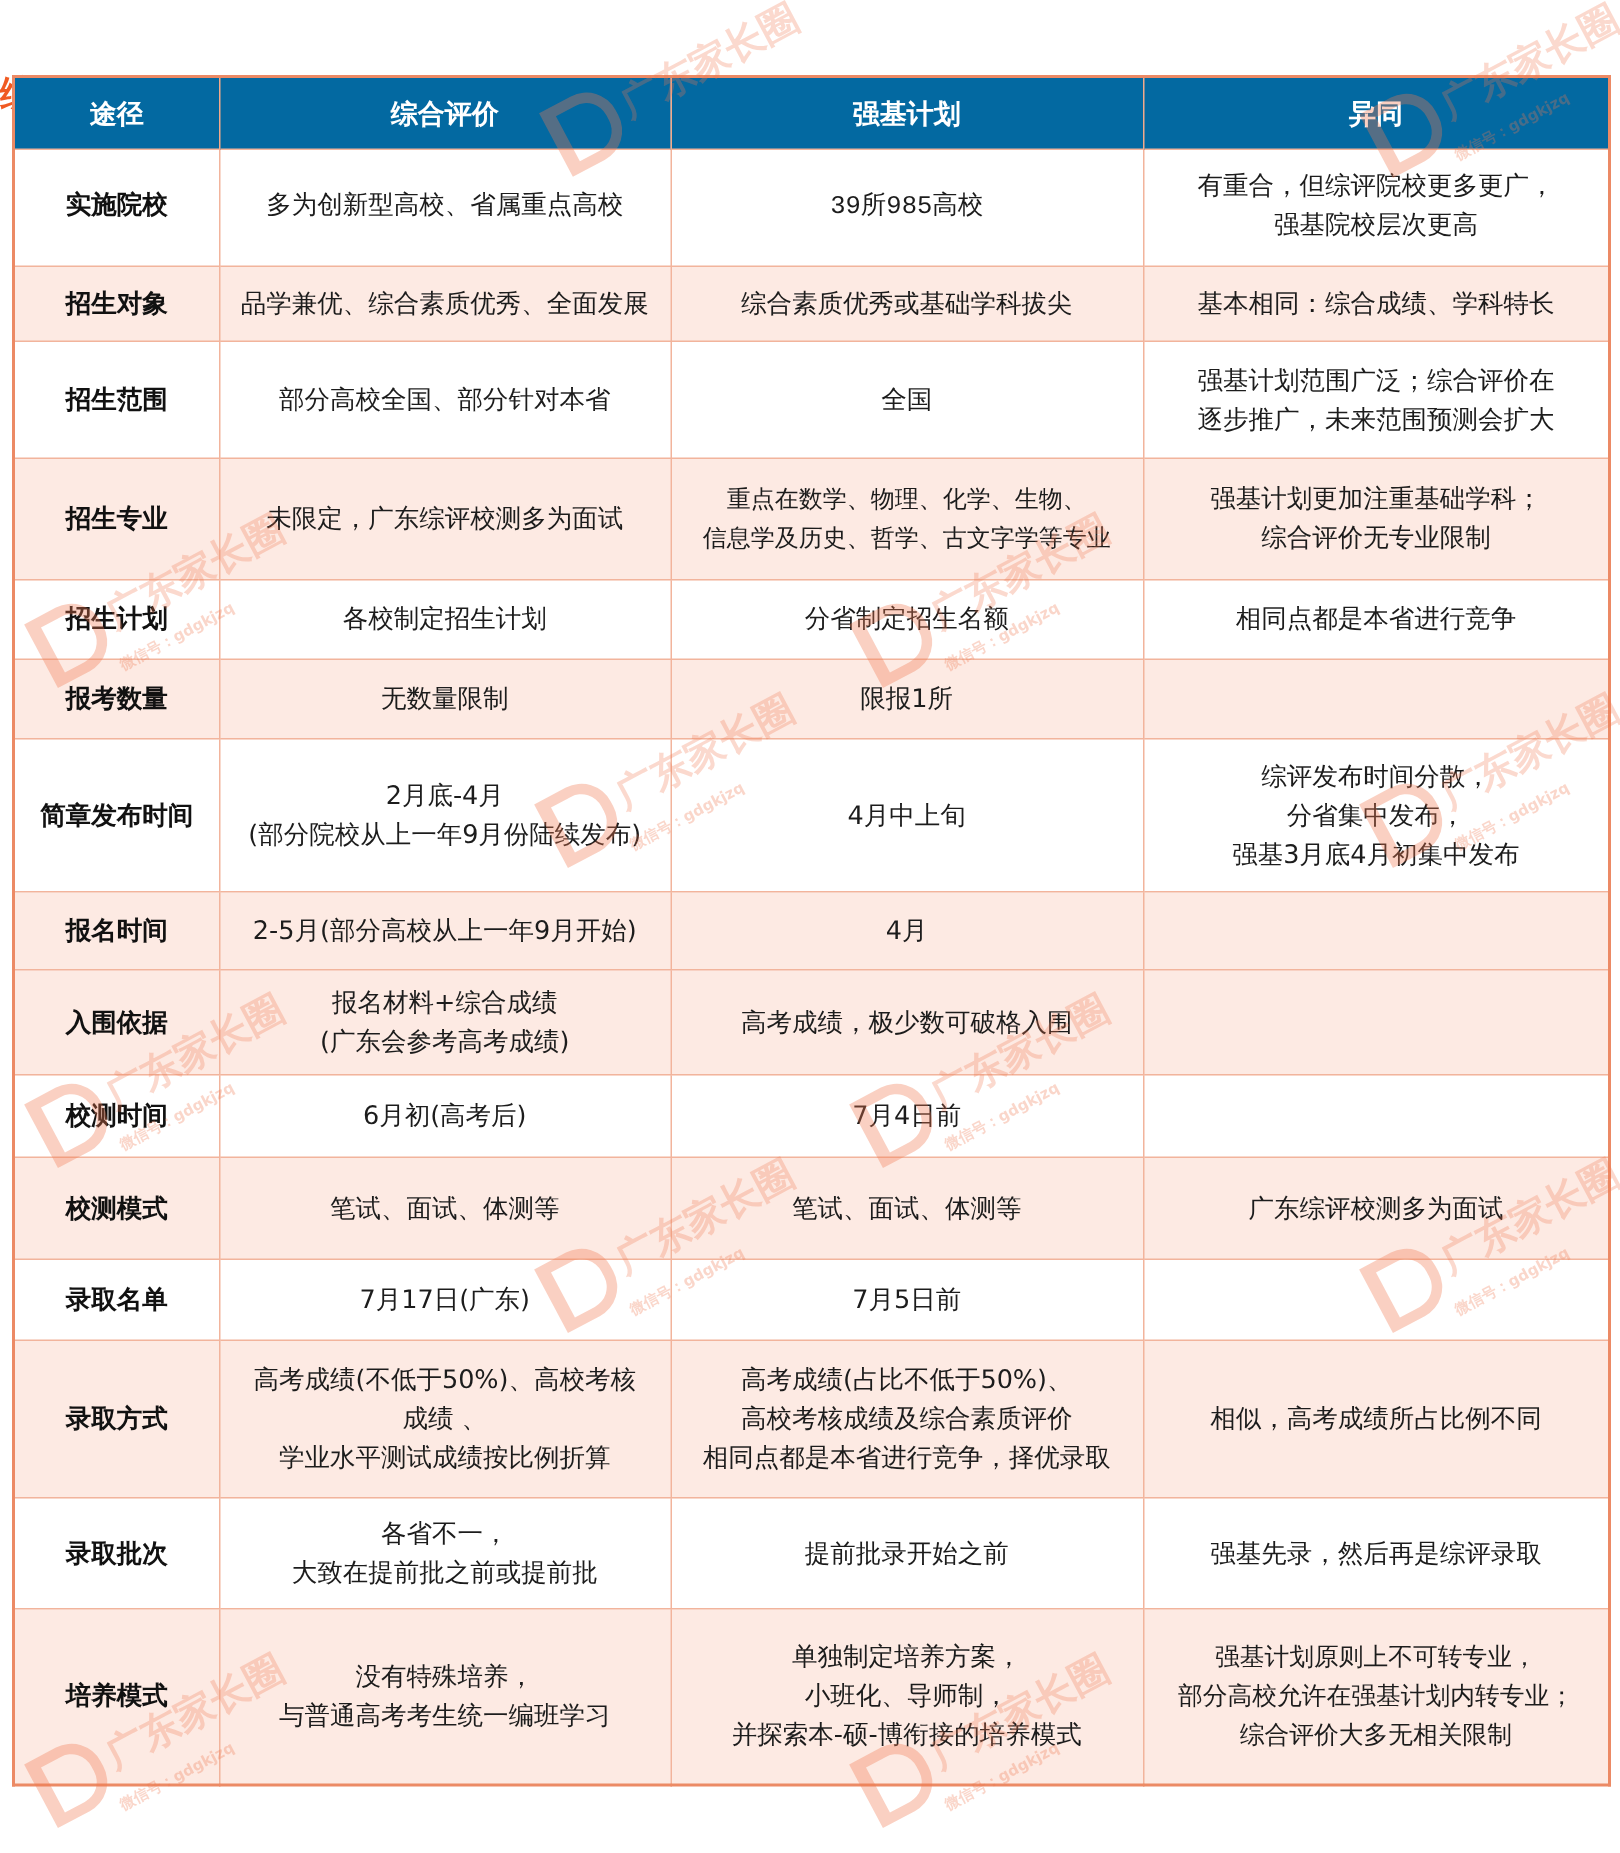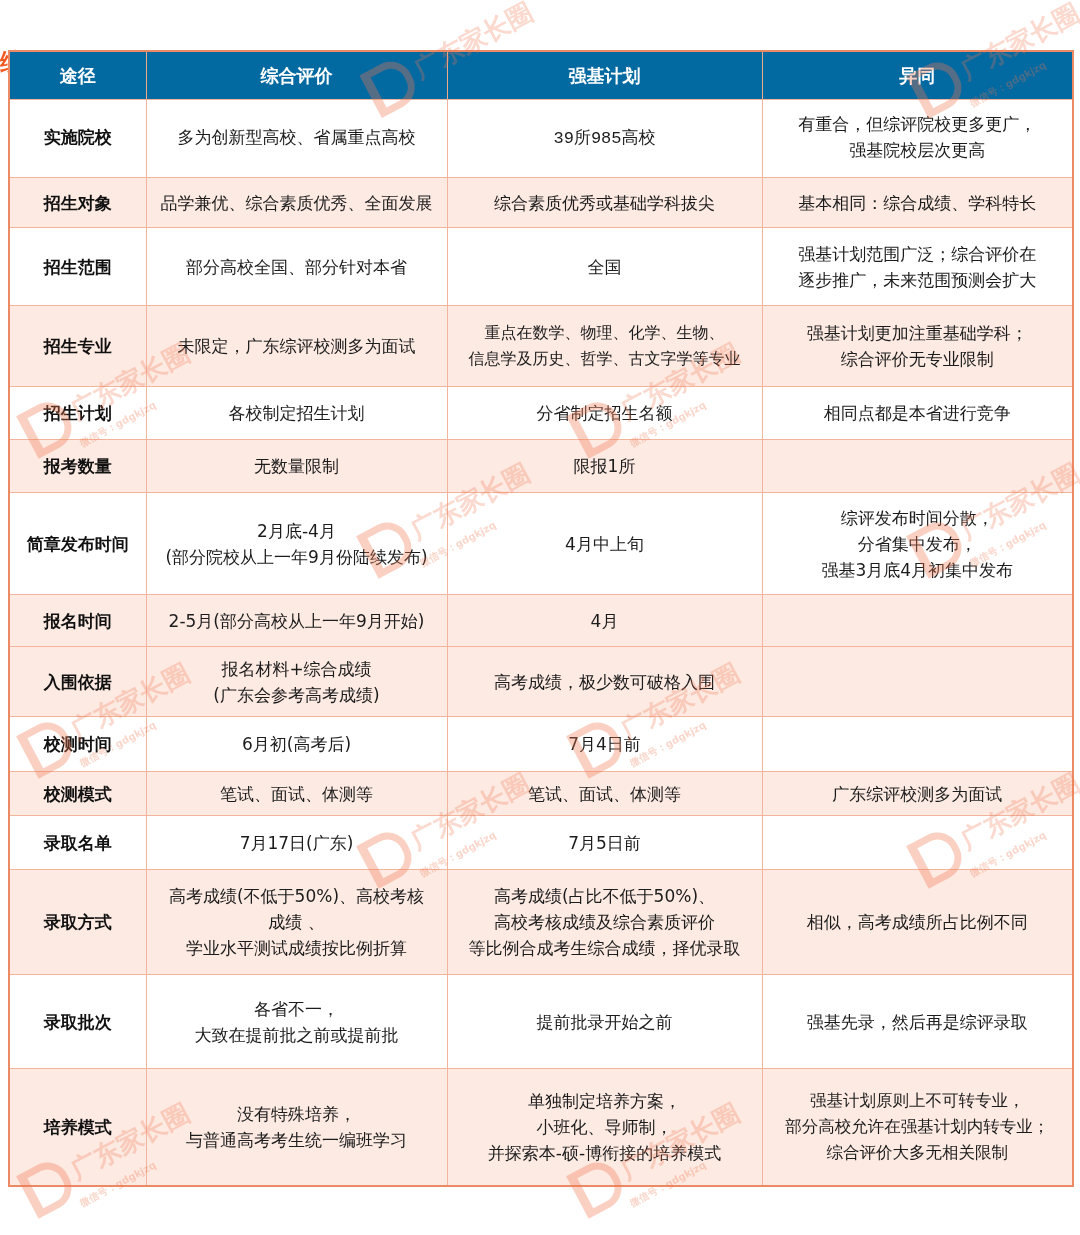--- a/index.html
+++ b/index.html
@@ -105,43 +105,43 @@
 (广东会参考高考成绩)</td>
       <td>高考成绩，极少数可破格入围</td>
       <td></td>
     </tr>
     <tr class="odd" style="height:55px;">
       <td class="label">校测时间</td>
       <td>6月初(高考后)</td>
       <td>7月4日前</td>
       <td></td>
     </tr>
-    <tr class="even" style="height:44px;">
+    <tr class="even" style="height:68px;">
       <td class="label">校测模式</td>
       <td>笔试、面试、体测等</td>
       <td>笔试、面试、体测等</td>
       <td>广东综评校测多为面试</td>
     </tr>
     <tr class="odd" style="height:54px;">
       <td class="label">录取名单</td>
       <td>7月17日(广东)</td>
       <td>7月5日前</td>
       <td></td>
     </tr>
     <tr class="even" style="height:105px;">
       <td class="label">录取方式</td>
       <td>高考成绩(不低于50%)、高校考核
 成绩 、
 学业水平测试成绩按比例折算</td>
       <td>高考成绩(占比不低于50%)、
 高校考核成绩及综合素质评价
-等比例合成考生综合成绩，择优录取</td>
+相同点都是本省进行竞争，择优录取</td>
       <td>相似，高考成绩所占比例不同</td>
     </tr>
-    <tr class="odd" style="height:94px;">
+    <tr class="odd" style="height:74px;">
       <td class="label">录取批次</td>
       <td>各省不一，
 大致在提前批之前或提前批</td>
       <td>提前批录开始之前</td>
       <td>强基先录，然后再是综评录取</td>
     </tr>
     <tr class="even" style="height:117px;">
       <td class="label">培养模式</td>
       <td>没有特殊培养，
 与普通高考考生统一编班学习</td>

